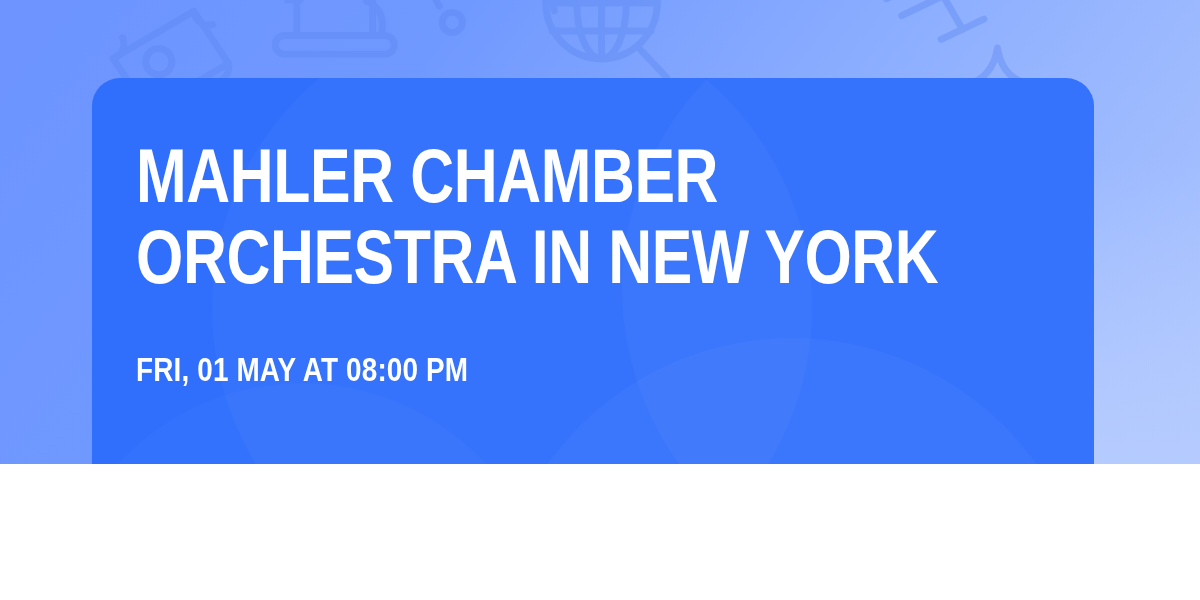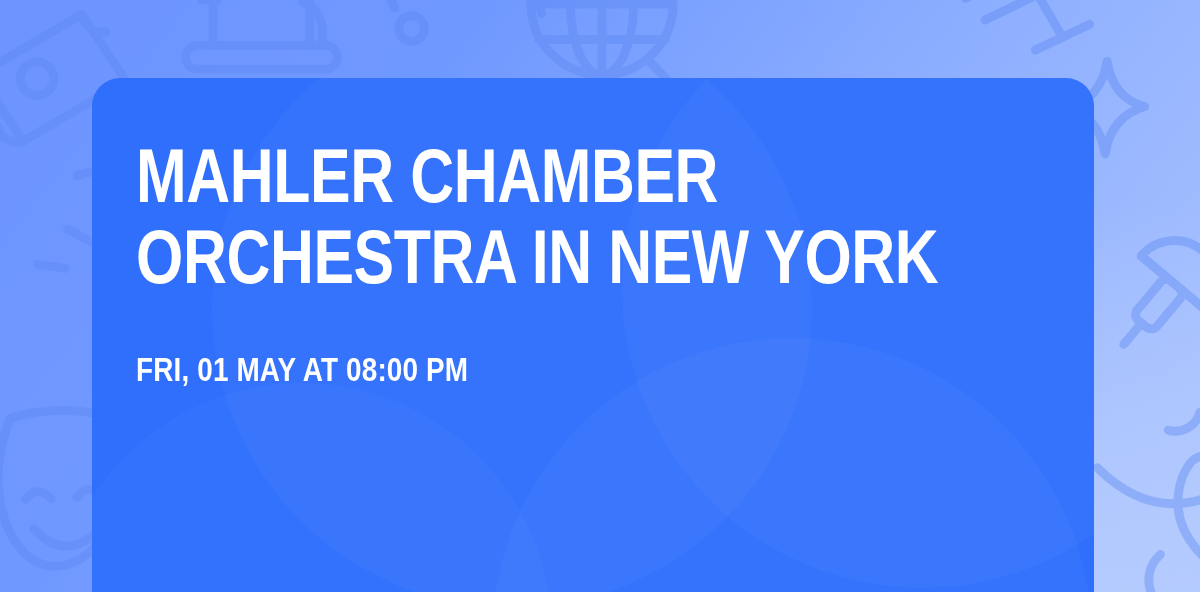--- a/index.html
+++ b/index.html
@@ -5,21 +5,21 @@
 <style>
   html, body {
     margin: 0;
     padding: 0;
     background: #ffffff;
   }
 
   #stage {
     position: relative;
     width: 1200px;
-    height: 592px;
+    height: 464px;
     overflow: hidden;
     font-family: "Liberation Sans", "DejaVu Sans", sans-serif;
   }
 
   
   .bg-gradient {
     position: absolute;
     inset: 0;
     background:
       radial-gradient(130% 120% at 88% 104%, #b6ccff 0%, rgba(182,204,255,0) 58%),

